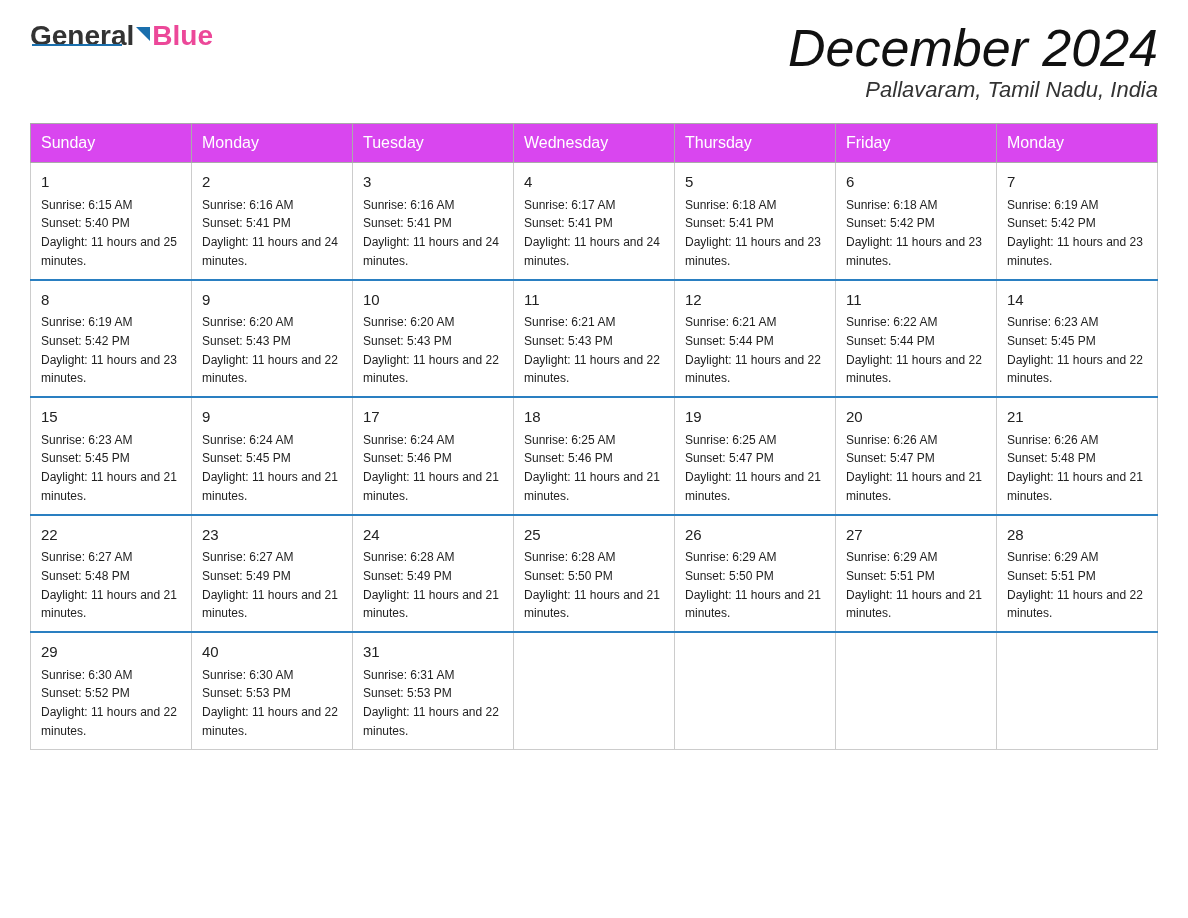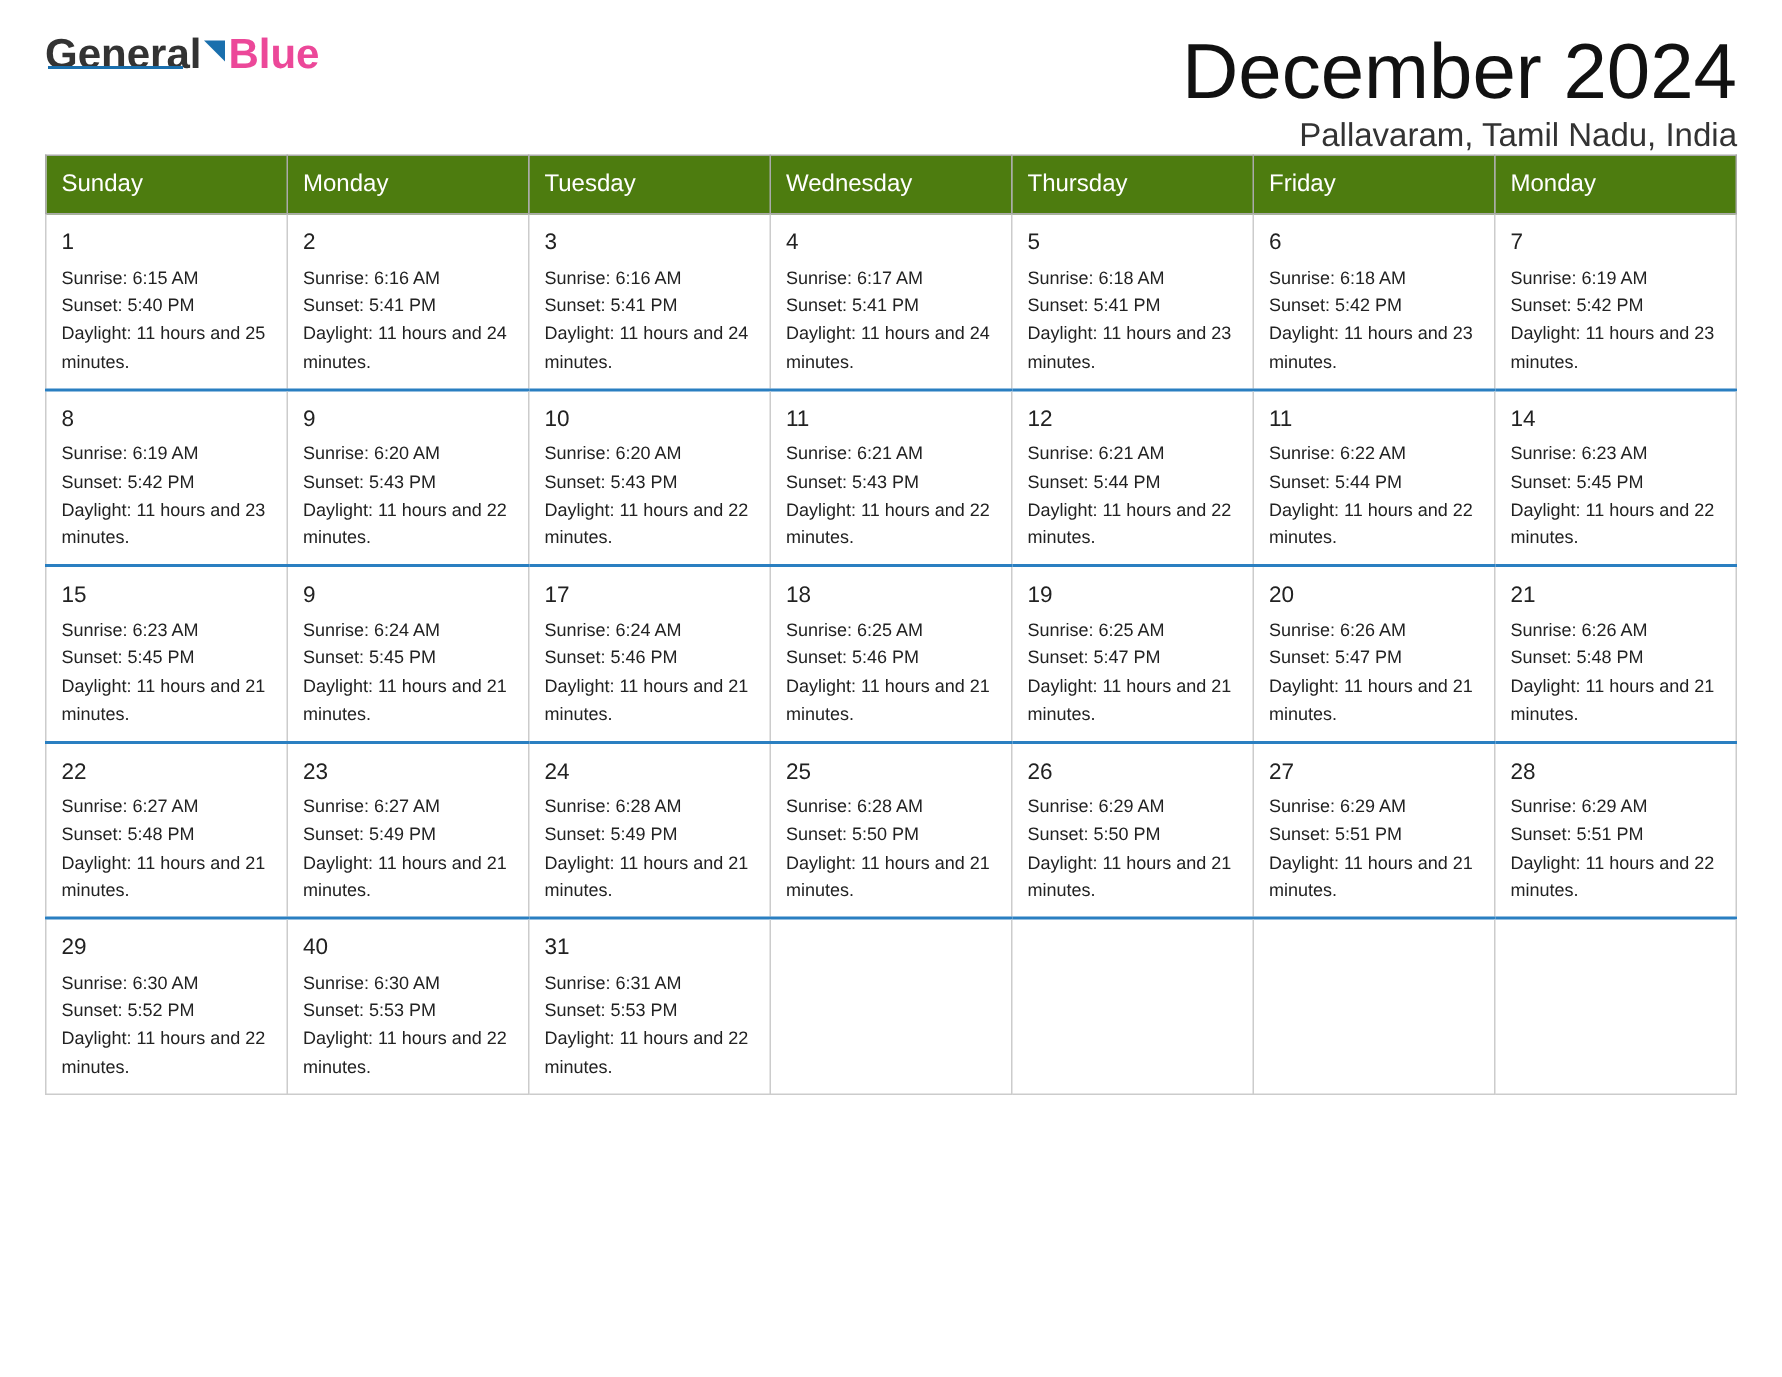--- a/index.html
+++ b/index.html
@@ -7,20 +7,21 @@
       background: #fff;
       font-family: Arial, Helvetica, sans-serif;
       width: 1188px;
       min-height: 918px;
       padding: 20px 30px;
     }
     .header-area {
       display: flex;
       justify-content: space-between;
       align-items: flex-start;
+      margin-bottom: 20px;
     }
     .logo-area {
       display: flex;
       flex-direction: column;
       align-items: flex-start;
     }
     .logo-text {
       display: flex;
       align-items: center;
       font-size: 28px;
@@ -34,40 +35,41 @@
       height: 0;
       border-left: 14px solid transparent;
       border-top: 14px solid #1a6fad;
       margin: 0 2px;
       vertical-align: middle;
       margin-top: -4px;
     }
     .logo-blue { color: #ec4899; font-size: 28px; font-weight: bold; }
     .title-area {
       text-align: right;
+      font-style: italic;
     }
     .month-title {
       font-size: 52px;
       font-weight: normal;
       color: #111;
       line-height: 1.1;
     }
     .location-title {
       font-size: 22px;
       color: #333;
       font-weight: normal;
       text-align: right;
     }
     .calendar-table {
       width: 100%;
       border-collapse: collapse;
       border: 1px solid #aaa;
     }
     .calendar-table th {
-      background-color: #4d7c0f;
+      background-color: #d946ef;
       color: #fff;
       font-size: 16px;
       font-weight: normal;
       padding: 10px 10px;
       text-align: left;
       border: 1px solid #aaa;
     }
     .calendar-table td {
       vertical-align: top;
       padding: 8px 10px;

